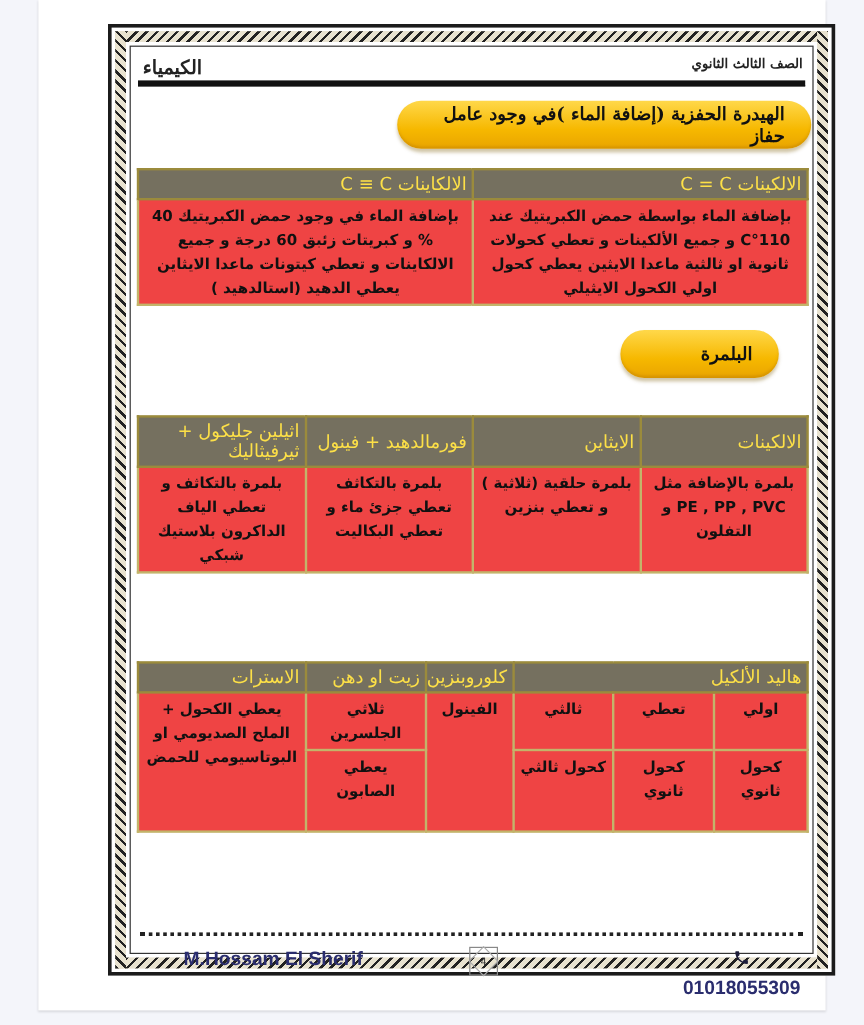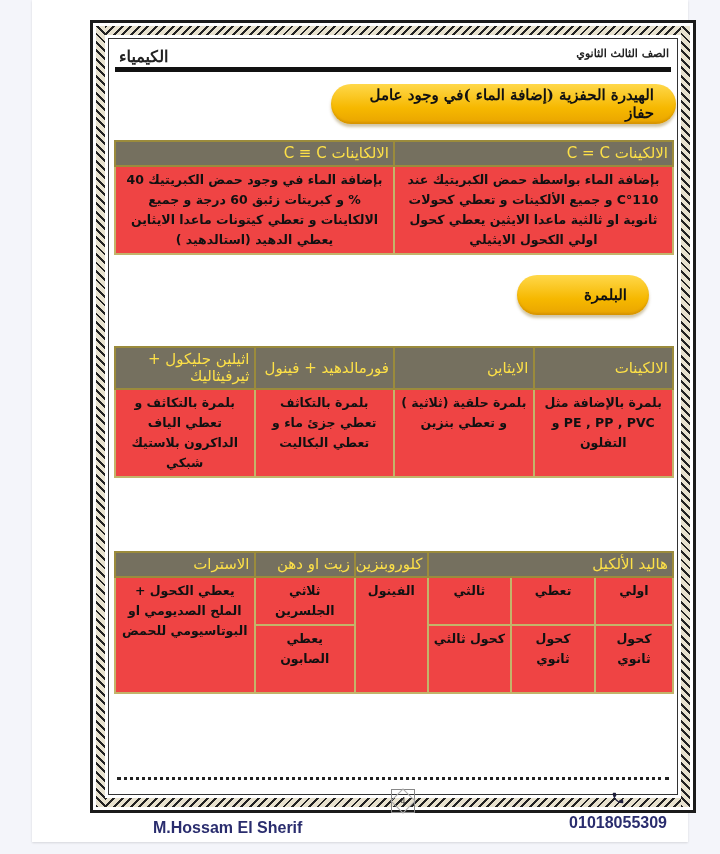--- a/index.html
+++ b/index.html
@@ -52,21 +52,21 @@
     background:#75705f; color:#fde047; font-weight:normal; font-size:15px;
     border:2px solid #9b8b3c; padding:3px 4px; text-align:right; line-height:17px;
   }
   table.grid td {
     background:#ef4444; color:#111; font-weight:bold; font-size:12.5px;
     border:2px solid #c3b46a; padding:3px 5px; text-align:center; vertical-align:top; line-height:20px;
   }
   .dots {
     position:absolute; left:8px; right:8px; top:738px; border-top:3px dotted #222;
   }
-  .footer-name { position:absolute; left:44px; top:752px; font-family:"Liberation Sans", sans-serif; font-weight:bold; font-size:16px; color:#2a2d6e;margin-top:28px; }
+  .footer-name { position:absolute; left:44px; top:752px; font-family:"Liberation Sans", sans-serif; font-weight:bold; font-size:16px; color:#2a2d6e; }
   .footer-phone { position:absolute; right:10px; top:752px; font-family:"Liberation Sans", sans-serif; font-weight:bold; font-size:16px; color:#2a2d6e; display:flex; align-items:center; gap:5px;flex-direction:column; }
   .page-num {
     position:absolute; left:282px; top:750px; width:22px; height:22px; border:1px solid #888;
     transform:rotate(0deg); font-size:8px; display:flex; align-items:center; justify-content:center; color:#333;
   }
   .page-num::after { content:""; position:absolute; inset:2px; border:1px solid #aaa; transform:rotate(45deg); }
 </style>
 </head>
 <body>
 

